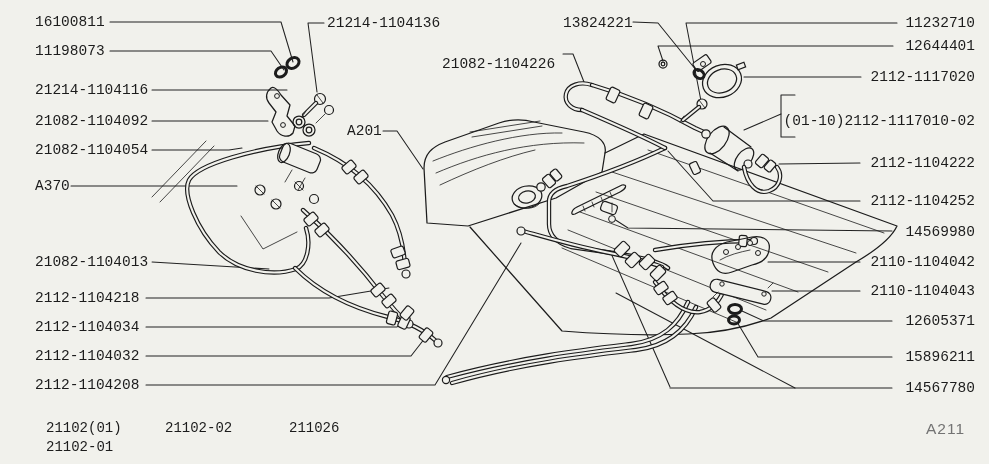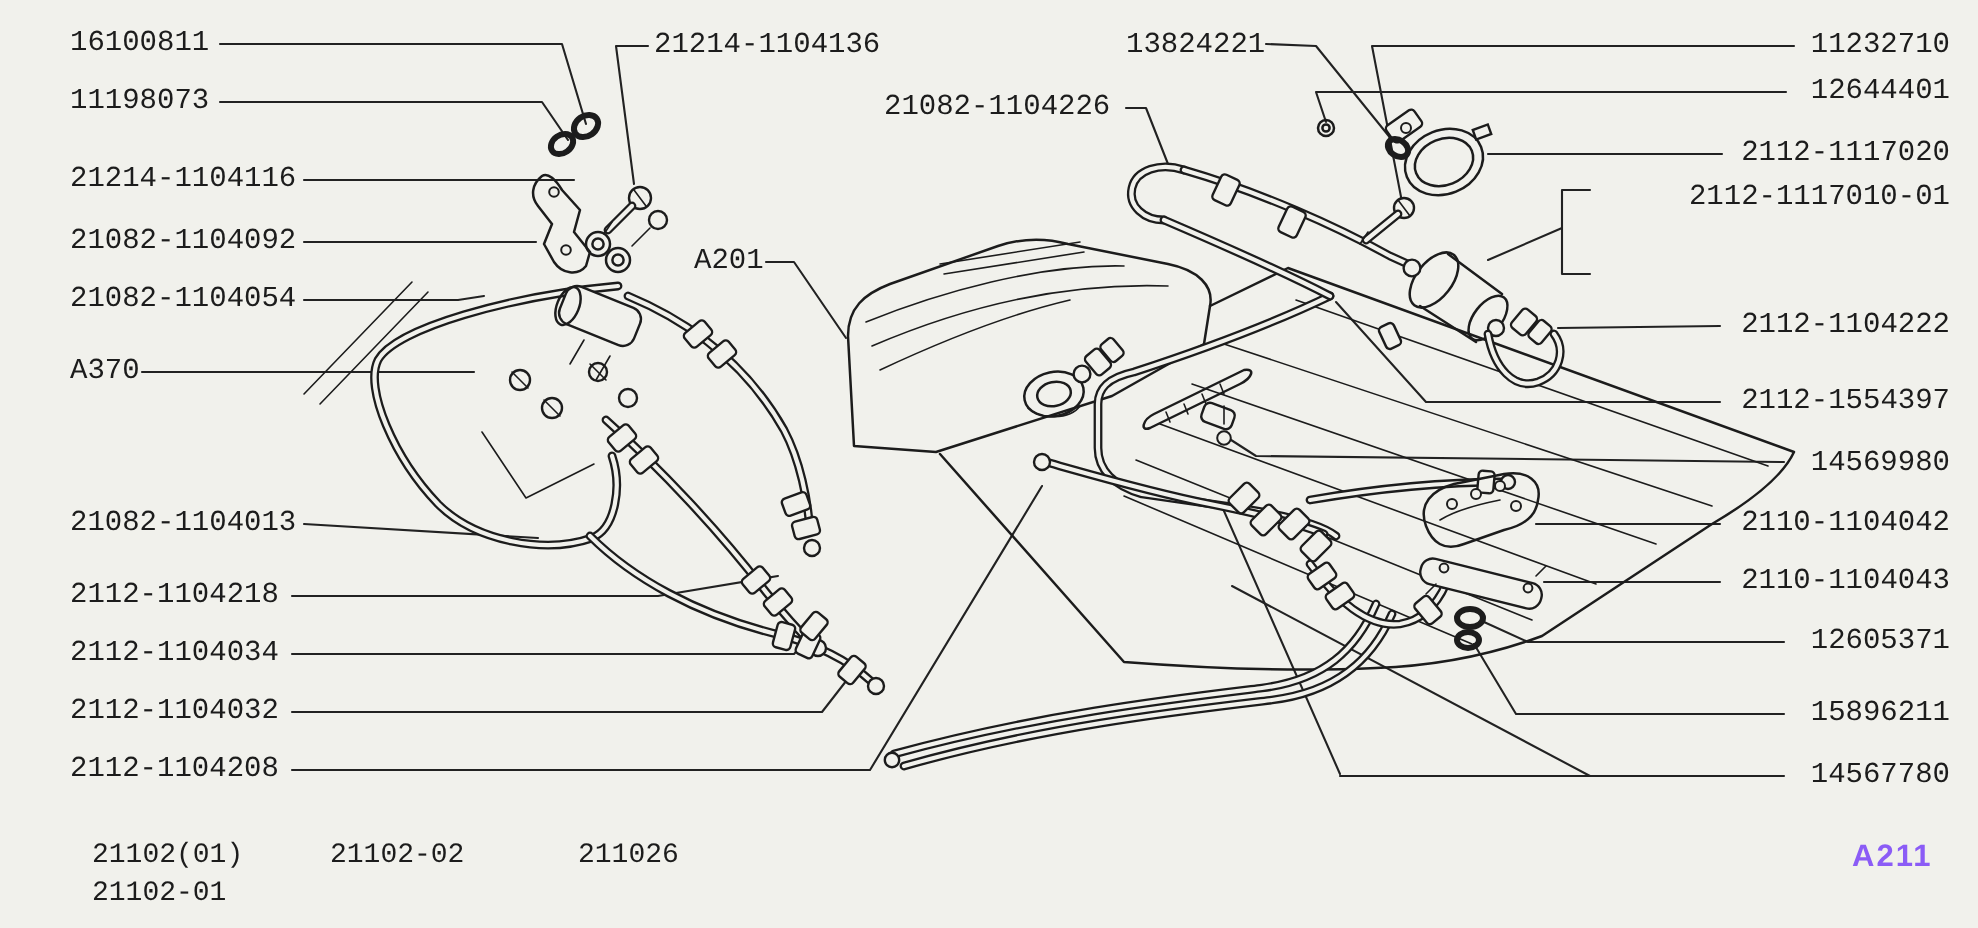--- a/index.html
+++ b/index.html
@@ -16,21 +16,21 @@
   }
   .lbl.r{text-align:right;}
   .ftr{position:absolute; font-size:14px; white-space:nowrap;text-align:right;}
   .ftitle{
     position:absolute; font-family:"Liberation Sans","DejaVu Sans",sans-serif;
     font-weight:bold; font-size:15px; letter-spacing:.6px; word-spacing:9px;
     white-space:nowrap; color:#141414;
   }
   .fcode{
     position:absolute; font-family:"Liberation Sans","DejaVu Sans",sans-serif;
-    font-weight:bold; font-size:15.5px; letter-spacing:1px; color:#8b5cf6;
+    font-weight:normal; font-size:15.5px; letter-spacing:1px; color:#737373;
   }
   
   .d{stroke:#1c1c1c;fill:none;stroke-width:1.25;stroke-linecap:round;stroke-linejoin:round;}
   .ldr{stroke:#222;fill:none;stroke-width:1.05;stroke-linecap:round;stroke-linejoin:round;}
   .thin{stroke-width:.8;}
   .po{stroke:#1c1c1c;fill:none;stroke-width:4.4;stroke-linecap:round;stroke-linejoin:round;}
   .pi{stroke:#f1f1ec;fill:none;stroke-width:2.1;stroke-linecap:round;stroke-linejoin:round;}
   .fer{fill:#f1f1ec;stroke:#1c1c1c;stroke-width:1.2;}
   .ring{fill:none;stroke:#1c1c1c;stroke-width:3;}
   .hole{fill:#f1f1ec;stroke:#1c1c1c;stroke-width:1;}
@@ -283,29 +283,29 @@
   <div class="lbl" style="left:35px;top:143px">21082-1104054</div>
   <div class="lbl" style="left:35px;top:179px">A370</div>
   <div class="lbl" style="left:35px;top:255px">21082-1104013</div>
   <div class="lbl" style="left:35px;top:291px">2112-1104218</div>
   <div class="lbl" style="left:35px;top:320px">2112-1104034</div>
   <div class="lbl" style="left:35px;top:349px">2112-1104032</div>
   <div class="lbl" style="left:35px;top:378px">2112-1104208</div>
 
   <div class="lbl" style="left:327px;top:16px">21214-1104136</div>
   <div class="lbl" style="left:563px;top:16px">13824221</div>
-  <div class="lbl" style="left:442px;top:47px">21082-1104226</div>
+  <div class="lbl" style="left:442px;top:57px">21082-1104226</div>
   <div class="lbl" style="left:347px;top:124px">A201</div>
 
   <div class="lbl r" style="right:14px;top:16px">11232710</div>
   <div class="lbl r" style="right:14px;top:39px">12644401</div>
   <div class="lbl r" style="right:14px;top:70px">2112-1117020</div>
-  <div class="lbl r" style="right:14px;top:92px">2112-1117010-01</div>
+  <div class="lbl r" style="right:14px;top:114px">(01-10)2112-1117010-02</div>
   <div class="lbl r" style="right:14px;top:156px">2112-1104222</div>
-  <div class="lbl r" style="right:14px;top:194px">2112-1554397</div>
+  <div class="lbl r" style="right:14px;top:194px">2112-1104252</div>
   <div class="lbl r" style="right:14px;top:225px">14569980</div>
   <div class="lbl r" style="right:14px;top:255px">2110-1104042</div>
   <div class="lbl r" style="right:14px;top:284px">2110-1104043</div>
   <div class="lbl r" style="right:14px;top:314px">12605371</div>
   <div class="lbl r" style="right:14px;top:350px">15896211</div>
   <div class="lbl r" style="right:14px;top:381px">14567780</div>
 
   <div class="ftr" style="left:46px;top:420px">21102(01)</div>
   <div class="ftr" style="left:46px;top:439px">21102-01</div>
   <div class="ftr" style="left:165px;top:420px">21102-02</div>

